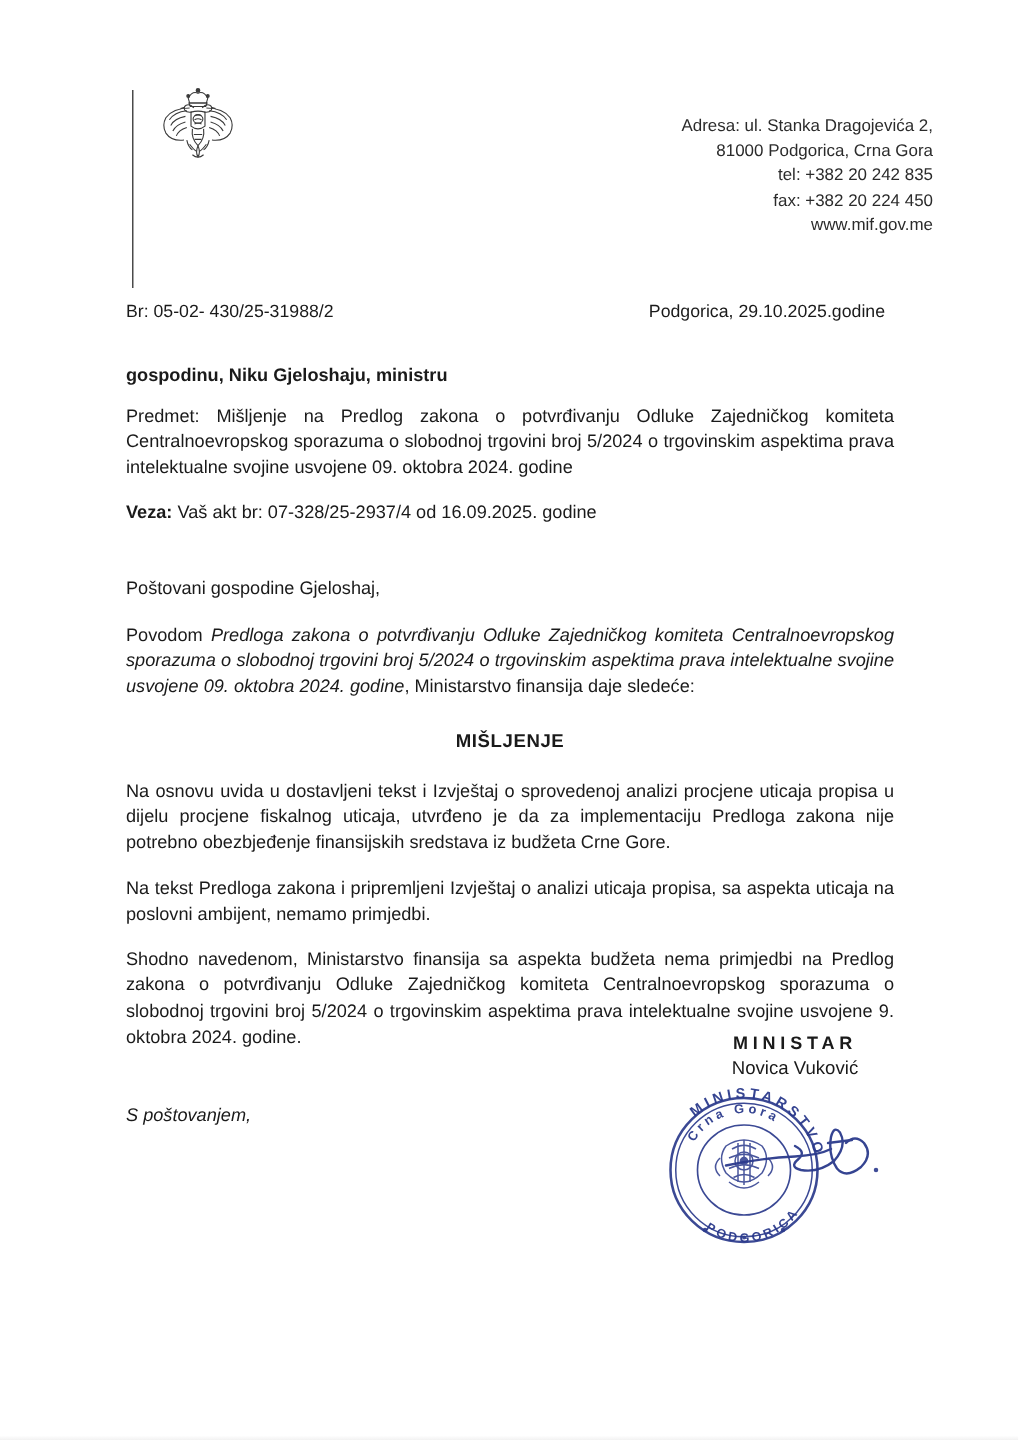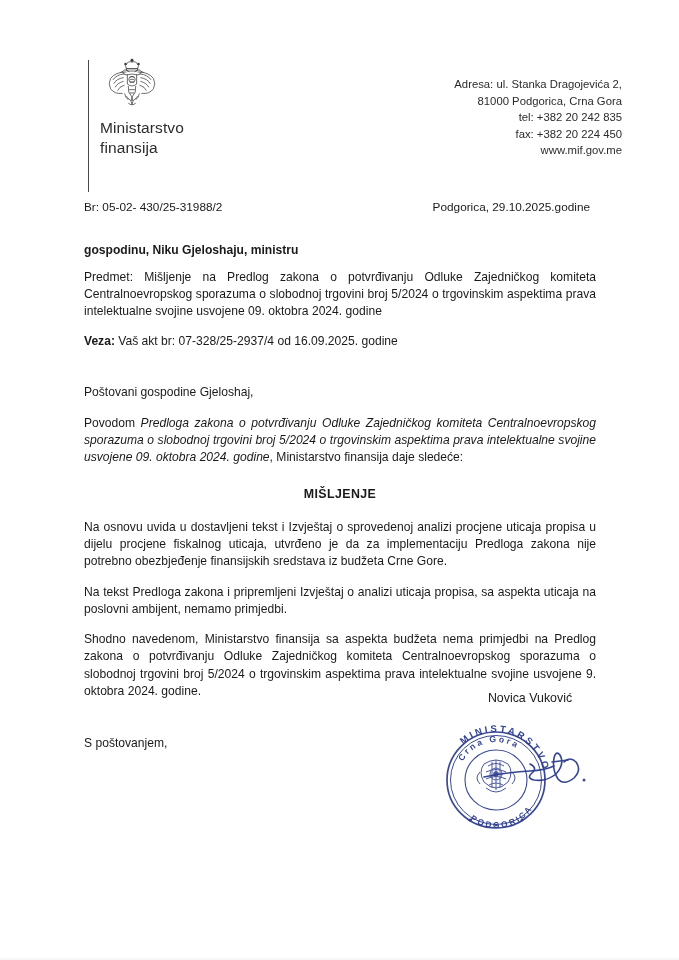--- a/index.html
+++ b/index.html
@@ -114,20 +114,21 @@
     text-align: center;
     font-weight: bold;
     font-size: 12.4px;
     letter-spacing: 0.4px;
     margin-top: 20px;
     margin-bottom: 18px;
   }
   .regards {
     font-size: 12.1px;
     margin-top: 36px;
+    font-style: italic;
   }
 
   
   .sign-block {
     position: absolute;
     left: 430px;
     top: 688px;
     width: 200px;
     text-align: center;
   }
@@ -194,22 +195,20 @@
           <ellipse cx="60" cy="46" rx="7" ry="6"></ellipse>
 
           <path d="M52 60 Q50 74 60 84 Q70 74 68 60"></path>
           <path d="M54 68 L66 68 M55 75 L65 75"></path>
           <path d="M60 84 Q56 94 60 100 Q64 94 60 84"></path>
           <path d="M48 82 Q54 90 58 92 M72 82 Q66 90 62 92"></path>
           <path d="M44 76 Q46 86 52 90 M76 76 Q74 86 68 90"></path>
           <path d="M52 97 Q60 104 68 97"></path>
         </g>
       </svg>
-      <div class="ministry-name">Ministarstvo
-finansija</div>
     </div>
 
     <div class="lh-right">
       <div>Adresa: ul. Stanka Dragojevića 2,</div>
       <div>81000 Podgorica, Crna Gora</div>
       <div>tel: +382 20 242 835</div>
       <div>fax: +382 20 224 450</div>
       <div>www.mif.gov.me</div>
     </div>
   </div>
@@ -243,20 +242,21 @@
     <div class="heading-center">MIŠLJENJE</div>
 
     <div class="para">Na osnovu uvida u dostavljeni tekst i Izvještaj o sprovedenoj analizi procjene uticaja propisa u dijelu procjene fiskalnog uticaja, utvrđeno je da za implementaciju Predloga zakona nije potrebno obezbjeđenje finansijskih sredstava iz budžeta Crne Gore.</div>
     <div class="para">Na tekst Predloga zakona i pripremljeni Izvještaj o analizi uticaja propisa, sa aspekta uticaja na poslovni ambijent, nemamo primjedbi.</div>
     <div class="para">Shodno navedenom, Ministarstvo finansija sa aspekta budžeta nema primjedbi na Predlog zakona o potvrđivanju Odluke Zajedničkog komiteta Centralnoevropskog sporazuma o slobodnoj trgovini broj 5/2024 o trgovinskim aspektima prava intelektualne svojine usvojene 9. oktobra 2024. godine.</div>
 
     <div class="regards">S poštovanjem,</div>
   </div>
 
   <div class="sign-block">
+    <div class="minister-title">MINISTAR</div>
     <div class="minister-name">Novica Vuković</div>
   </div>
 
   <div class="seal-wrap">
     <svg class="seal-svg" width="200" height="115" viewBox="0 0 200 115">
       <defs>
         <path id="arcOuterTop" d="M 14 58 A 48 48 0 0 1 110 58"></path>
         <path id="arcOuterBot" d="M 18 62 A 44 44 0 0 0 106 62"></path>
         <path id="arcInnerTop" d="M 24 58 A 38 38 0 0 1 100 58"></path>
       </defs>

